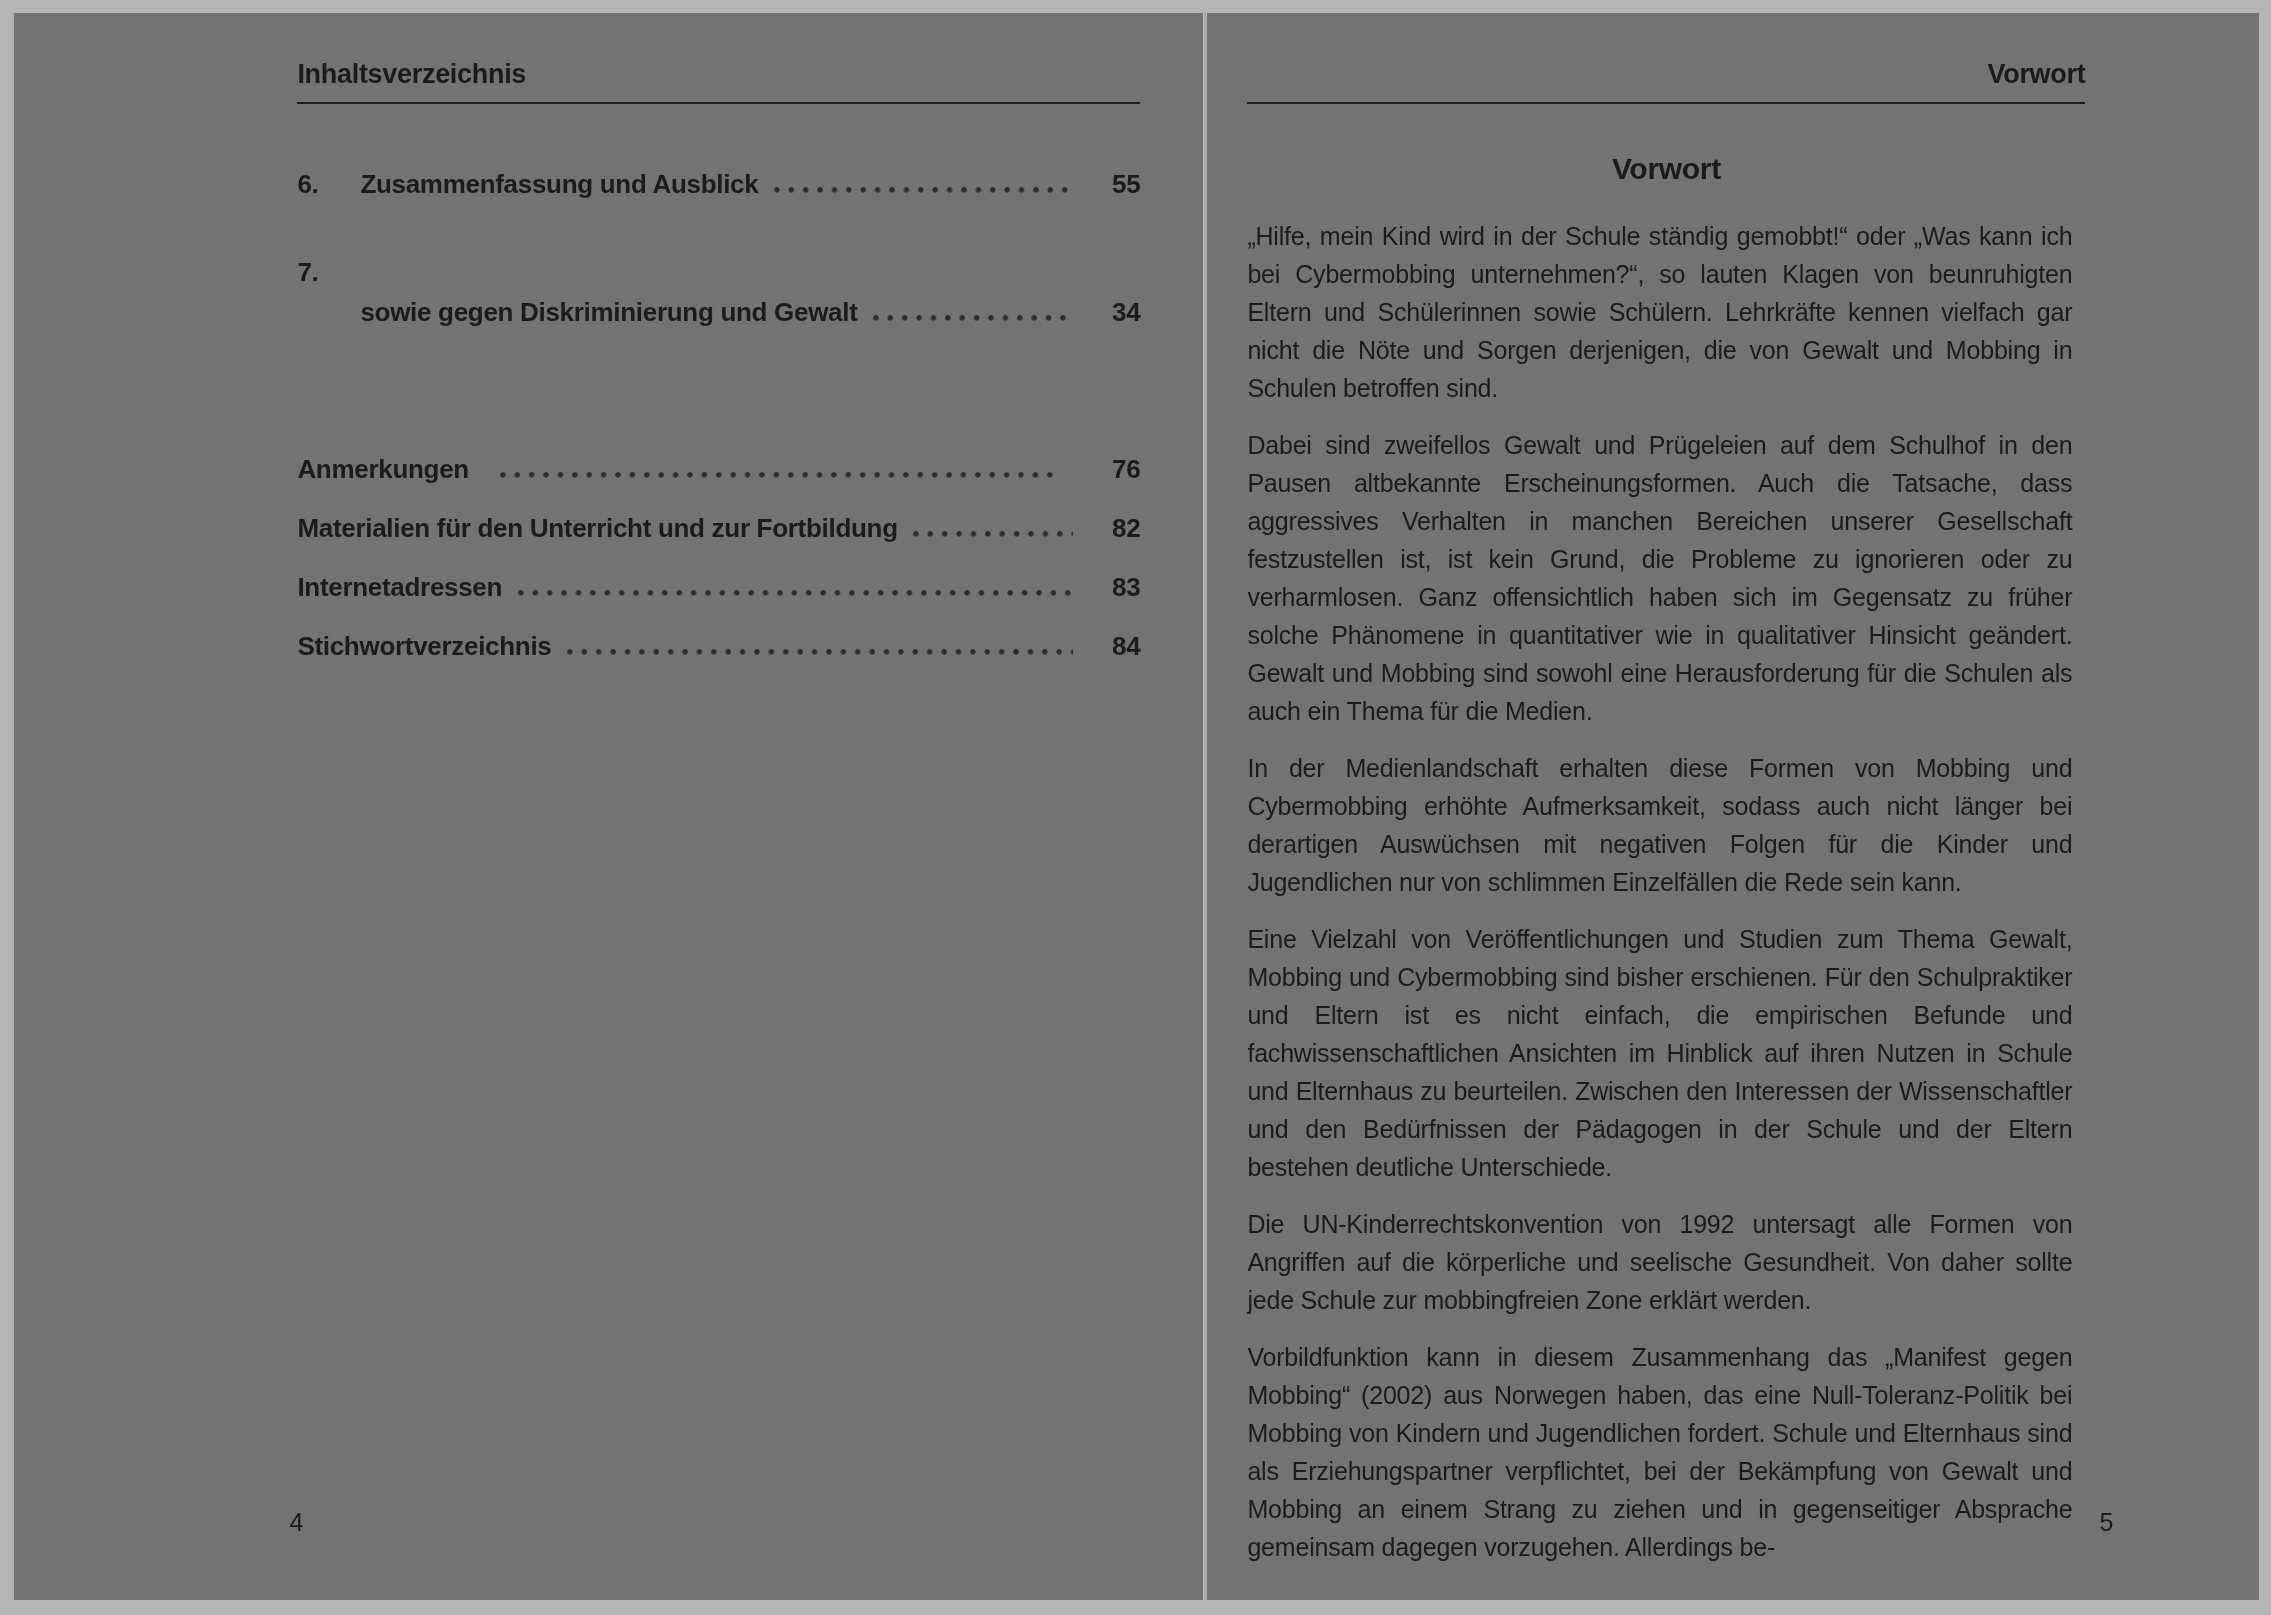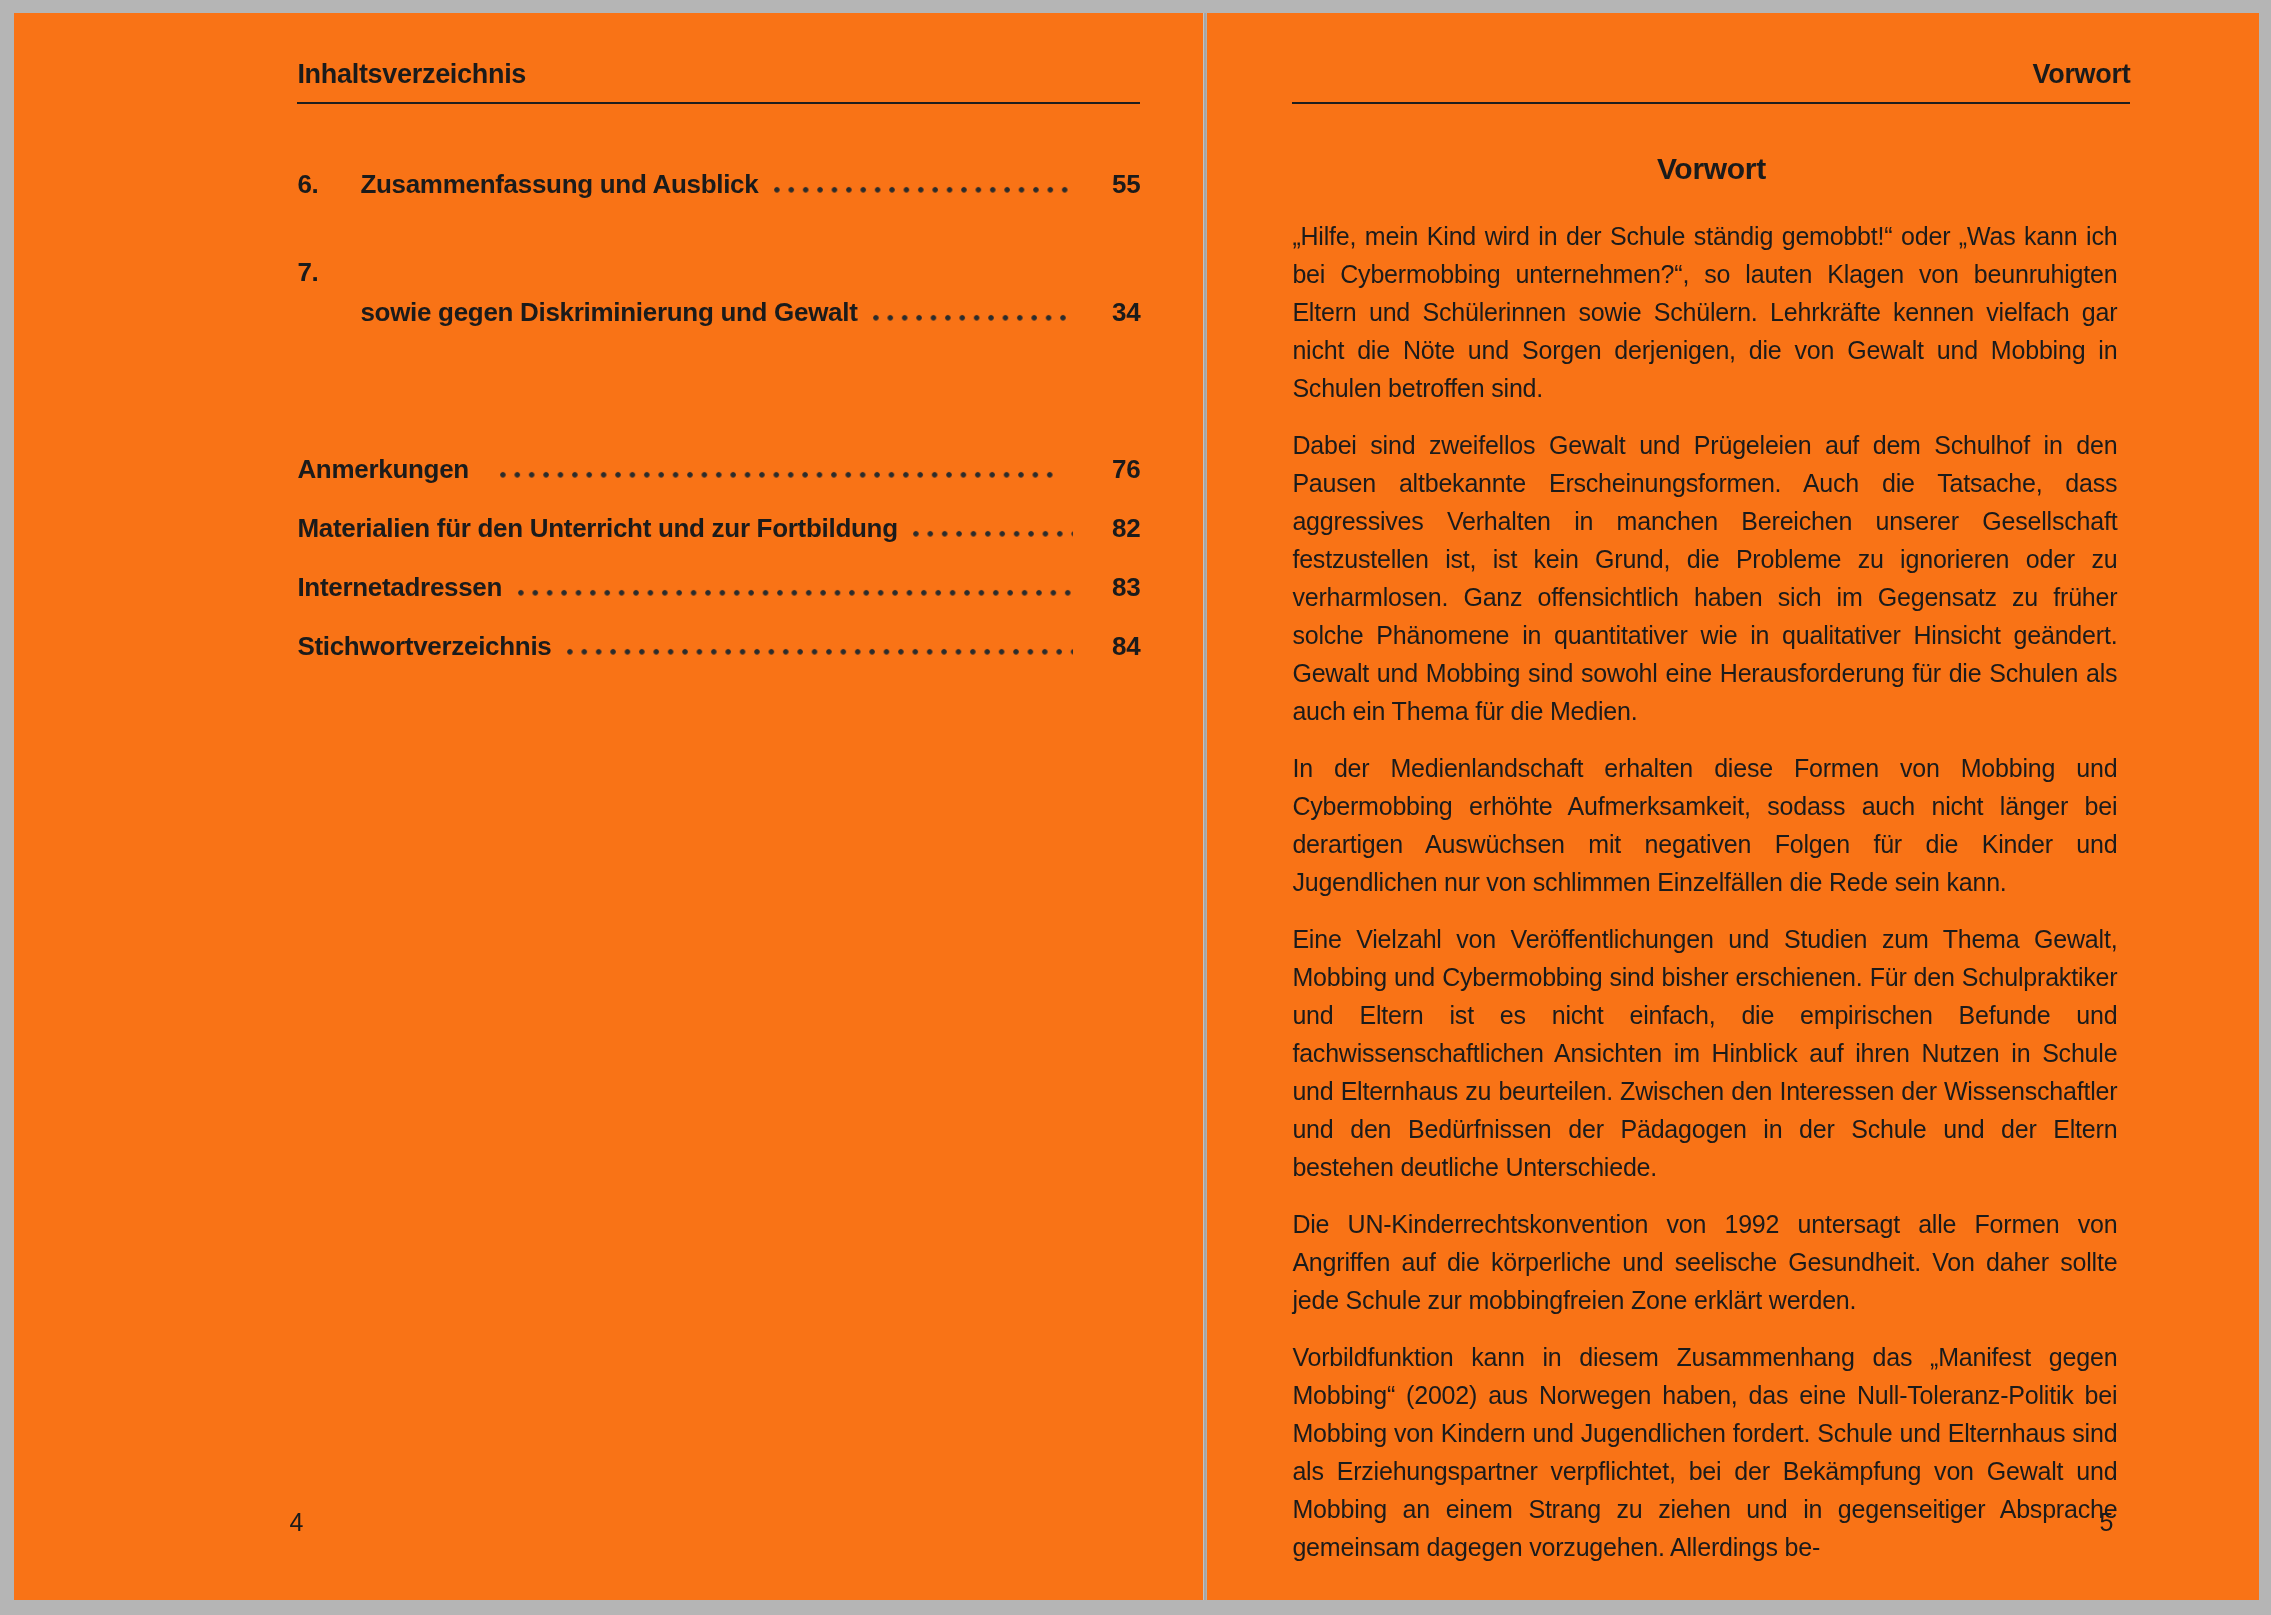--- a/index.html
+++ b/index.html
@@ -8,32 +8,32 @@
     position: relative;
     background: #b5b5b5;
     font-family: "Liberation Sans", sans-serif;
     color: #1b1b1b;
     overflow: hidden;
   }
   .spread {
     position: absolute;
     left: 14.4px; top: 12.5px;
     width: 2245px; height: 1587px;
-    background: #f97316;
+    background: #737373;
   }
   .spine {
     position: absolute;
     left: 1189px; top: 0;
     width: 3.8px; height: 100%;
     background: linear-gradient(to right, #cfcfcf, #9e9e9e 45%, #b6b6b6);
   }
   
   .page-content { position: absolute; top: 45px; }
   .page-content.left  { left: 283px;  width: 843px; }
-  .page-content.right { left: 1278px; width: 838px; }
+  .page-content.right { left: 1233px; width: 838px; }
 
   .running-header {
     font-size: 27px; font-weight: bold;
     letter-spacing: -0.3px;
     padding-bottom: 11.5px;
     border-bottom: 2.9px solid #1e1e1e;
     line-height: 33px;
   }
   .running-header.align-right { text-align: right; }
 

